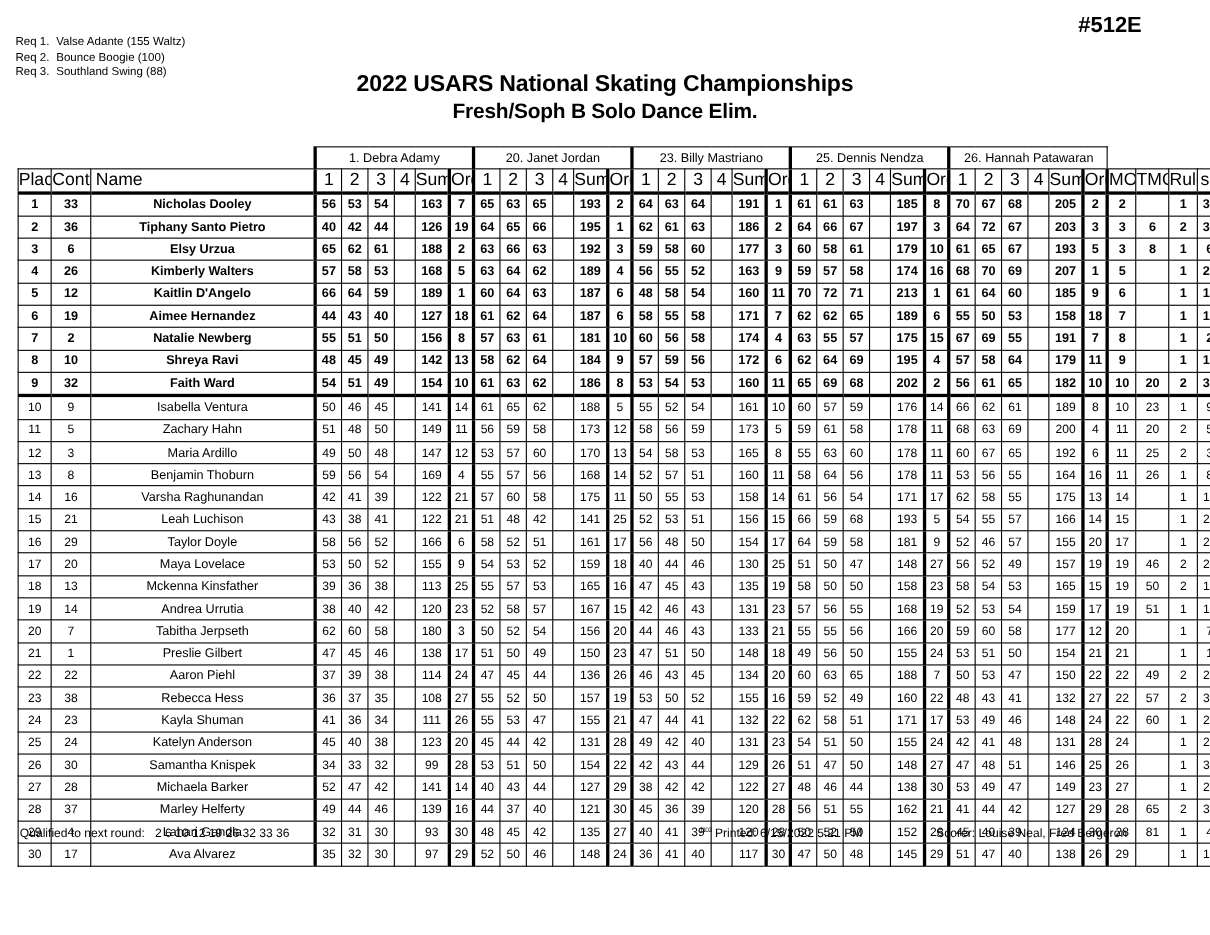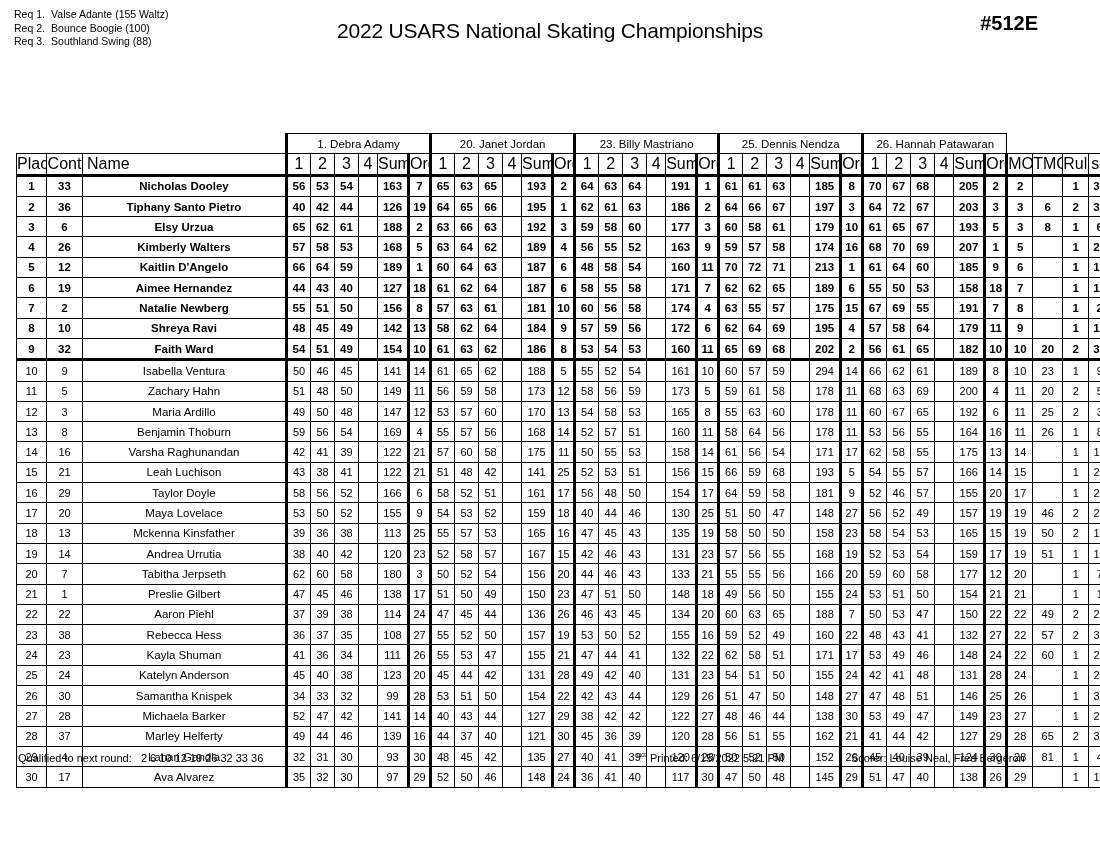--- a/index.html
+++ b/index.html
@@ -22,42 +22,43 @@
   }
 
   
   .header {
     position: relative;
     height: 118px;
   }
   .req-block {
     position: absolute;
     left: 14px;
-    top: 8px;
+    top: 32px;
     font-size: 10.5px;
     line-height: 13.5px;
     white-space: nowrap;
   }
   .req-line { display: block; }
   .req-line .rq { display: inline-block; }
   .req-num { display: inline-block; min-width: 12px; }
 
   .title-block {
     position: absolute;
     left: 0;
     right: 0;
     top: 18px;
     text-align: center;
     width: 1100px;
   }
   .t-main {
     font-size: 21px;
-    font-weight: normal;
+    font-weight: bold;
     letter-spacing: -0.2px;
     line-height: 25px;
+    margin-top: 46px;
   }
   .t-venue {
     font-size: 15px;
     line-height: 20px;
     letter-spacing: -0.2px;
   }
   .t-event {
     font-size: 19px;
     font-weight: bold;
     line-height: 25px;
@@ -161,20 +162,21 @@
       </span>
       <span class="req-line">
         <span class="rq">Req</span>
         <span class="req-num">3.</span>
         <span>Southland Swing (88)</span>
       </span>
     </div>
 
     <div class="title-block">
       <div class="t-main">2022 USARS National Skating Championships</div>
+      <div class="t-event">Fresh/Soph B Solo Dance Elim.</div>
     </div>
 
     <div class="heat-id">#512E</div>
   </div>
 
   <div class="table-wrap">
     <table class="score">
       <colgroup>
         <col style="width:30px">
           <col style="width:36px">
@@ -633,21 +635,21 @@
             <td class="grp-start">55</td>
             <td>52</td>
             <td>54</td>
             <td></td>
             <td>161</td>
             <td class="ordcell">10</td>
             <td class="grp-start">60</td>
             <td>57</td>
             <td>59</td>
             <td></td>
-            <td>294</td>
+            <td>176</td>
             <td class="ordcell">14</td>
             <td class="grp-start">66</td>
             <td>62</td>
             <td>61</td>
             <td></td>
             <td>189</td>
             <td class="ordcell">8</td>
             <td>10</td>
             <td>23</td>
             <td>1</td>

